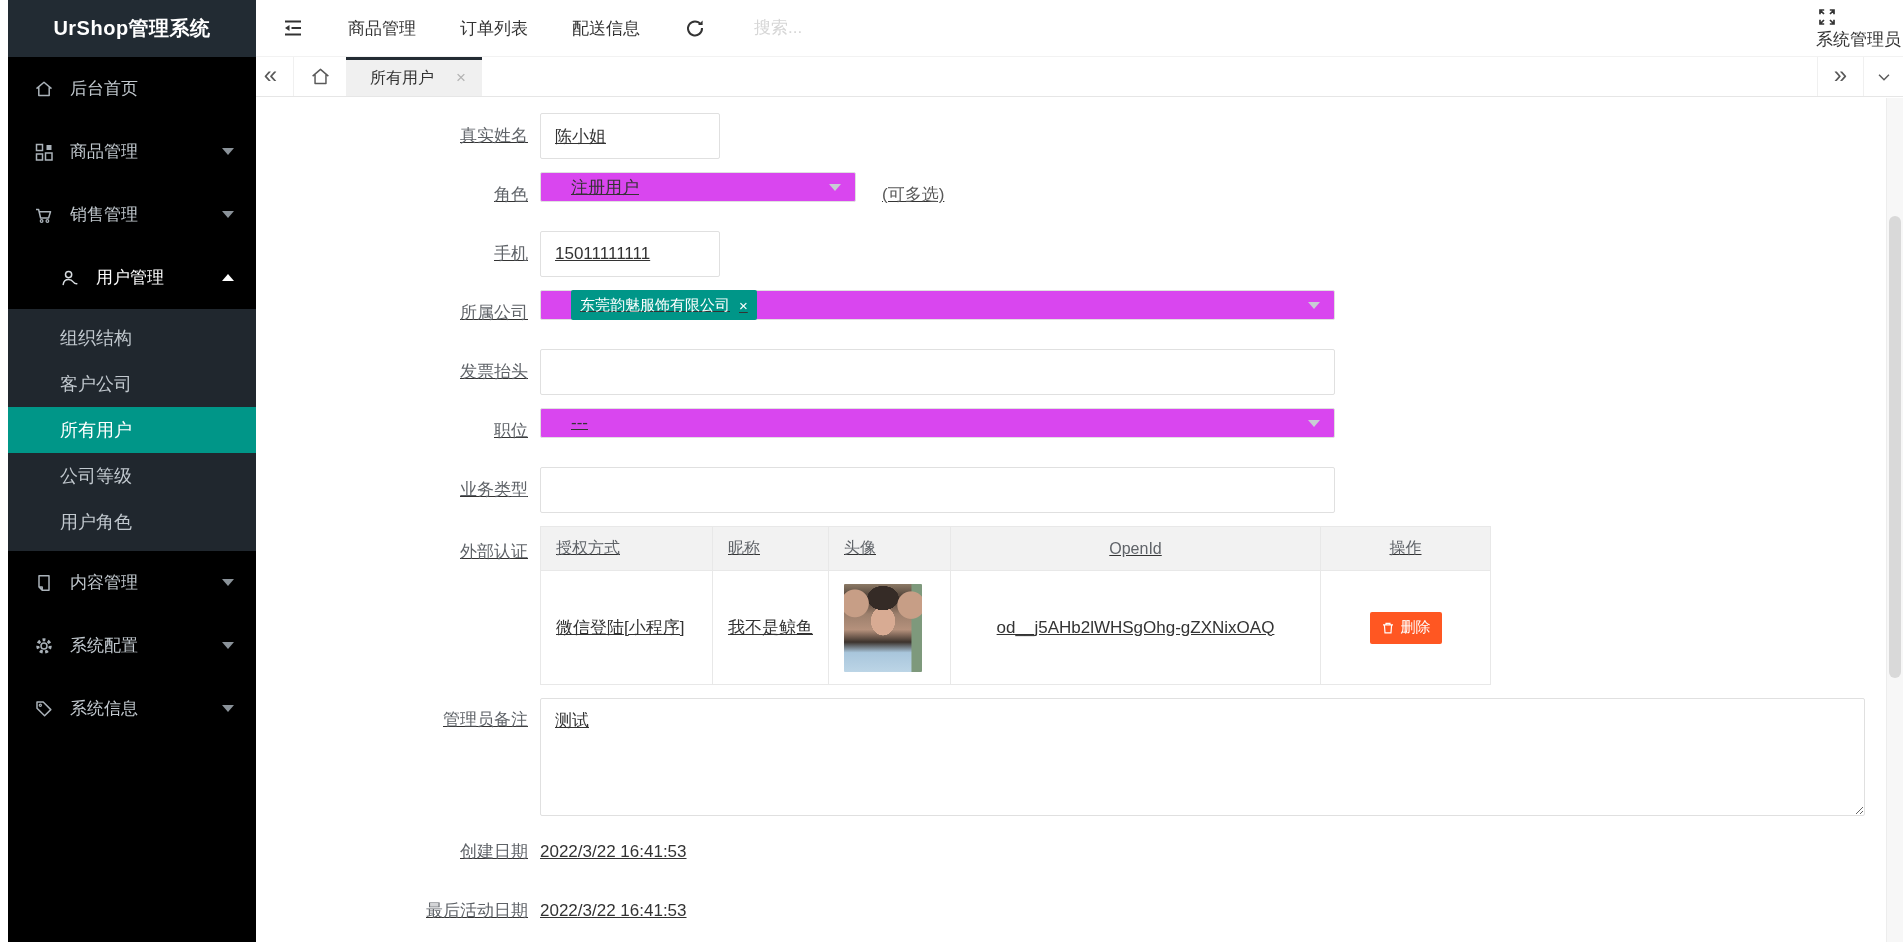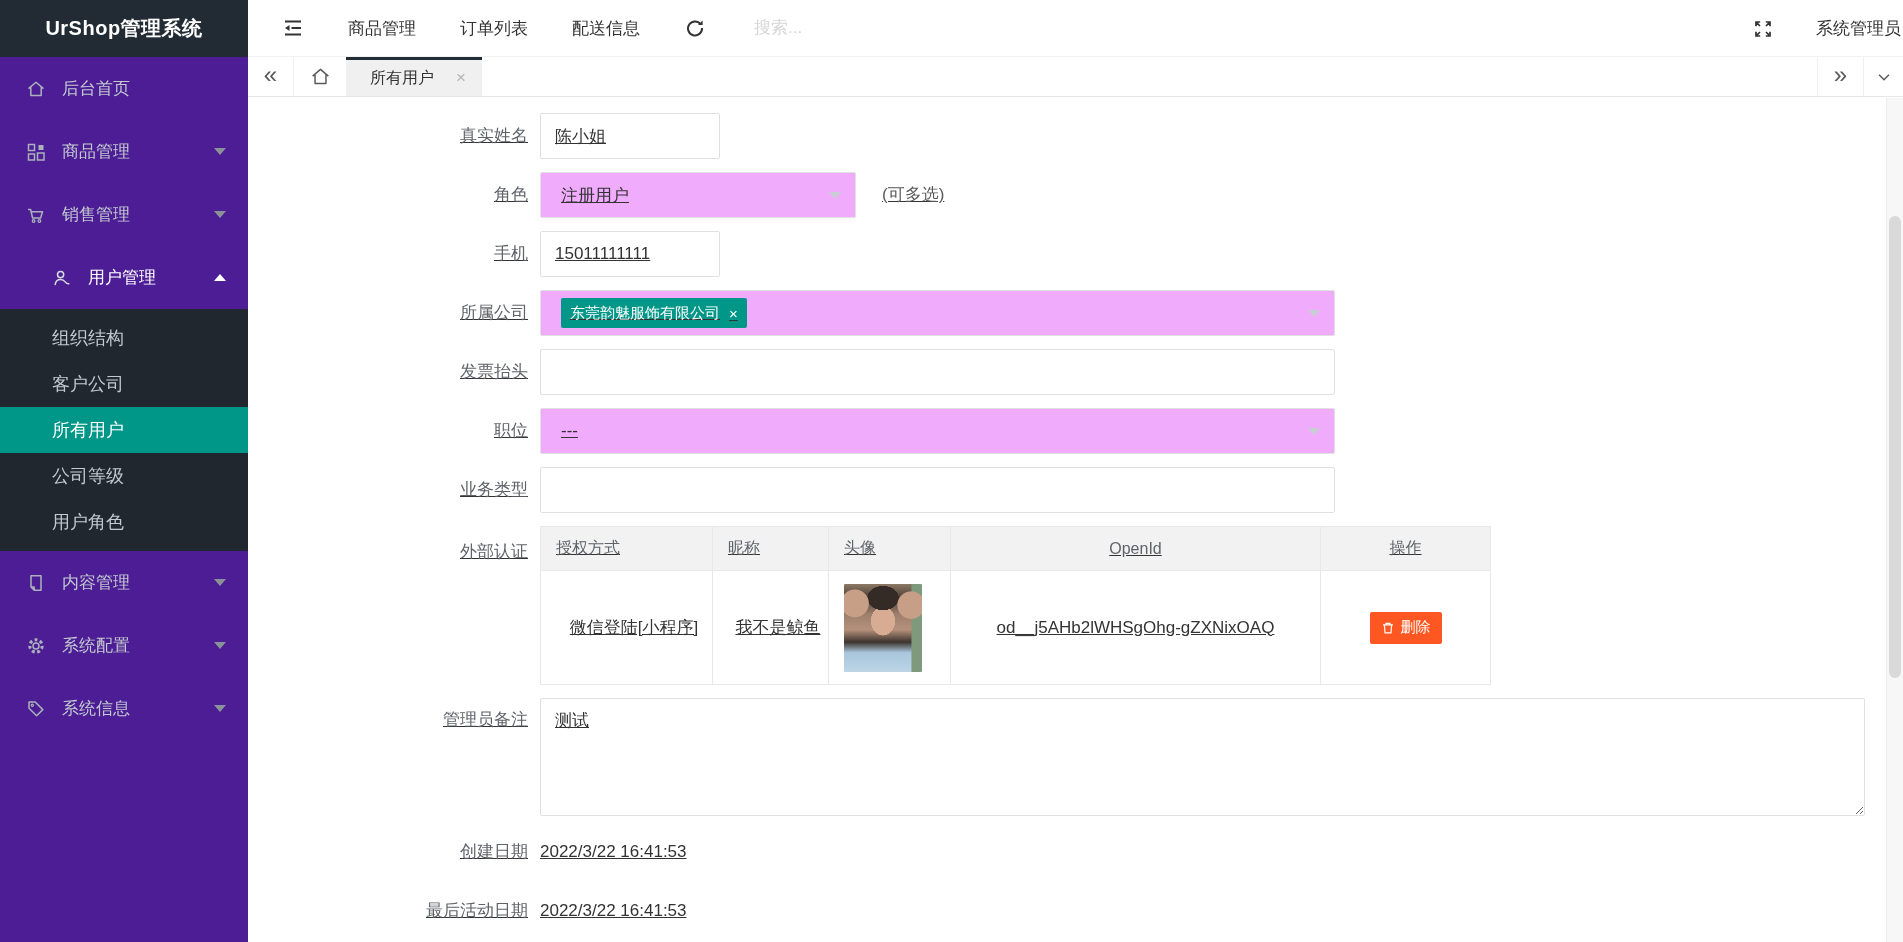--- a/index.html
+++ b/index.html
@@ -1,41 +1,41 @@
 <!DOCTYPE html>
 <html><head>
 <meta charset="utf-8">
 <style>
   * { margin:0; padding:0; box-sizing:border-box; }
   html,body { width:1903px; height:942px; overflow:hidden; }
   body { font-family:"Liberation Sans","DejaVu Sans",sans-serif; background:#fff; position:relative; font-size:17px; color:#333; }
 
   
-  .sidebar { position:absolute; left:0; top:0; bottom:0; width:248px; background:#4c1d95; z-index:5; }
+  .sidebar { position:absolute; left:8px; top:0; bottom:0; width:248px; background:#000000; z-index:5; }
   .logo { height:57px; background:#222b33; color:#ffffff; font-size:20px; font-weight:bold; display:flex; align-items:center; justify-content:center; letter-spacing:.5px; }
   .menu-item { height:63px; display:flex; align-items:center; padding:0 22px 0 26px; color:#c2c9cf; cursor:pointer; }
   .menu-item .mi-icon { width:20px; height:20px; margin-right:16px; flex:0 0 20px; }
   .menu-item .mi-label { flex:1; font-size:17px; }
   .caret { width:0; height:0; border-left:6px solid transparent; border-right:6px solid transparent; }
   .caret.down { border-top:7px solid #8a9299; }
   .caret.up { border-bottom:7px solid #ffffff; }
   .submenu { background:#20272e; padding:6px 0; }
   .submenu-item { height:46px; line-height:46px; padding-left:52px; color:#c2c9cf; font-size:18px; cursor:pointer; }
   .submenu-item.active { background:#009688; color:#ffffff; }
 
   
   .main { position:absolute; left:248px; right:0; top:0; bottom:0; }
 
   .header { height:57px; background:#fff; display:flex; align-items:center; padding-left:34px; border-bottom:1px solid #f2f2f2; }
   .fold-btn { width:22px; height:22px; margin-right:44px; cursor:pointer; }
   .nav-link { font-size:17px; color:#333; margin-right:44px; cursor:pointer; white-space:nowrap; }
   .refresh-btn { width:22px; height:22px; margin-right:48px; cursor:pointer; }
   .search-input { border:none; outline:none; font-size:17px; width:220px; color:#333; }
   .search-input::placeholder { color:#d6d6d6; }
-  .header-right { margin-left:auto; display:flex; align-items:flex-end; }
+  .header-right { margin-left:auto; display:flex; align-items:flex-start;flex-direction:column; }
   .expand-btn { width:22px; height:22px; margin-right:42px; cursor:pointer; }
   .username { font-size:17px; color:#333; padding-right:2px; white-space:nowrap; cursor:pointer; }
 
   .tabbar { height:40px; background:#fff; border-bottom:1px solid #e6e6e6; display:flex; align-items:stretch; }
   .tb-btn { width:46px; display:flex; align-items:center; justify-content:center; color:#595959; cursor:pointer; border-right:1px solid #f0f0f0; }
   .tb-btn.arrow { font-size:24px; line-height:1; padding-bottom:4px; }
   .tab-home { width:52px; display:flex; align-items:center; justify-content:center; cursor:pointer; }
   .tab { background:#f0f0f0; border-top:3px solid #232b33; display:flex; align-items:center; padding:0 16px 0 24px; min-width:130px; cursor:pointer; }
   .tab-label { font-size:16px; color:#333; margin-right:22px; }
   .tab-close { color:#b3b3b3; font-size:17px; cursor:pointer; }
@@ -43,32 +43,32 @@
   .tb-btn.last { border-right:none; border-left:1px solid #f0f0f0; width:40px; }
 
   
   .content { position:absolute; top:98px; left:0; right:17px; bottom:0; background:#fff; padding-top:15px; overflow:hidden; }
   .frow { display:flex; margin-bottom:13px;text-decoration:underline; }
   .flabel { width:280px; text-align:right; margin-right:12px; color:#5f6368; font-size:17px; line-height:46px; flex:0 0 280px; }
   .flabel.top { line-height:normal; padding-top:14px; }
   .inp { height:46px; border:1px solid #e0e0e0; border-radius:2px; padding:0 14px; font-size:17px; color:#333; outline:none; font-family:inherit; }
   .inp.small { width:180px; }
   .inp.wide { width:795px; }
-  .select { height:46px; border:1px solid #e0e0e0; border-radius:2px; display:flex; align-items:center; padding:0 20px; cursor:pointer; position:relative; background:#f0abfc; }
+  .select { height:30px; border:1px solid #e0e0e0; border-radius:2px; display:flex; align-items:center; padding:0 30px; cursor:pointer; position:relative; background:#d946ef; }
   .select .sel-value { font-size:17px; color:#333; }
   .select .sel-caret { position:absolute; right:14px; top:50%; margin-top:-3px; width:0; height:0; border-left:6px solid transparent; border-right:6px solid transparent; border-top:7px solid #c8cdd4; }
   .select.role { width:316px; }
   .select.wide { width:795px; }
   .hint { margin-left:26px; line-height:46px; color:#595959; font-size:17px; }
   .mtag { background:#009688; color:#fff; font-size:15px; height:30px; display:inline-flex; align-items:center; padding:0 9px; border-radius:2px; }
   .mtag .tag-x { margin-left:9px; font-size:15px; cursor:pointer; }
 
   
   .auth-table { border-collapse:collapse; width:950px; table-layout:fixed; }
-  .auth-table th, .auth-table td { border:1px solid #e8e8e8;text-align:center; }
+  .auth-table th, .auth-table td { border:1px solid #e8e8e8; }
   .auth-table th { background:#f2f2f2; height:44px; font-weight:normal; color:#5f6368; font-size:16px; padding-left:15px; text-align:left; }
   .auth-table th.c, .auth-table td.c { text-align:center; padding-left:0; }
   .auth-table td { height:114px; font-size:17px; color:#333; padding-left:15px; background:#fff; }
   .avatar { width:78px; height:88px; border-radius:1px;
     background:
       radial-gradient(circle at 14% 22%, #c79e86 0 14%, rgba(0,0,0,0) 15%),
       radial-gradient(circle at 86% 24%, #c79e86 0 14%, rgba(0,0,0,0) 15%),
       radial-gradient(ellipse 26px 20px at 50% 16%, #352b26 0 60%, rgba(0,0,0,0) 61%),
       radial-gradient(ellipse 20px 24px at 50% 42%, #d8ab93 0 60%, rgba(0,0,0,0) 61%),
       linear-gradient(90deg, rgba(0,0,0,0) 86%, #7e997c 87%),

